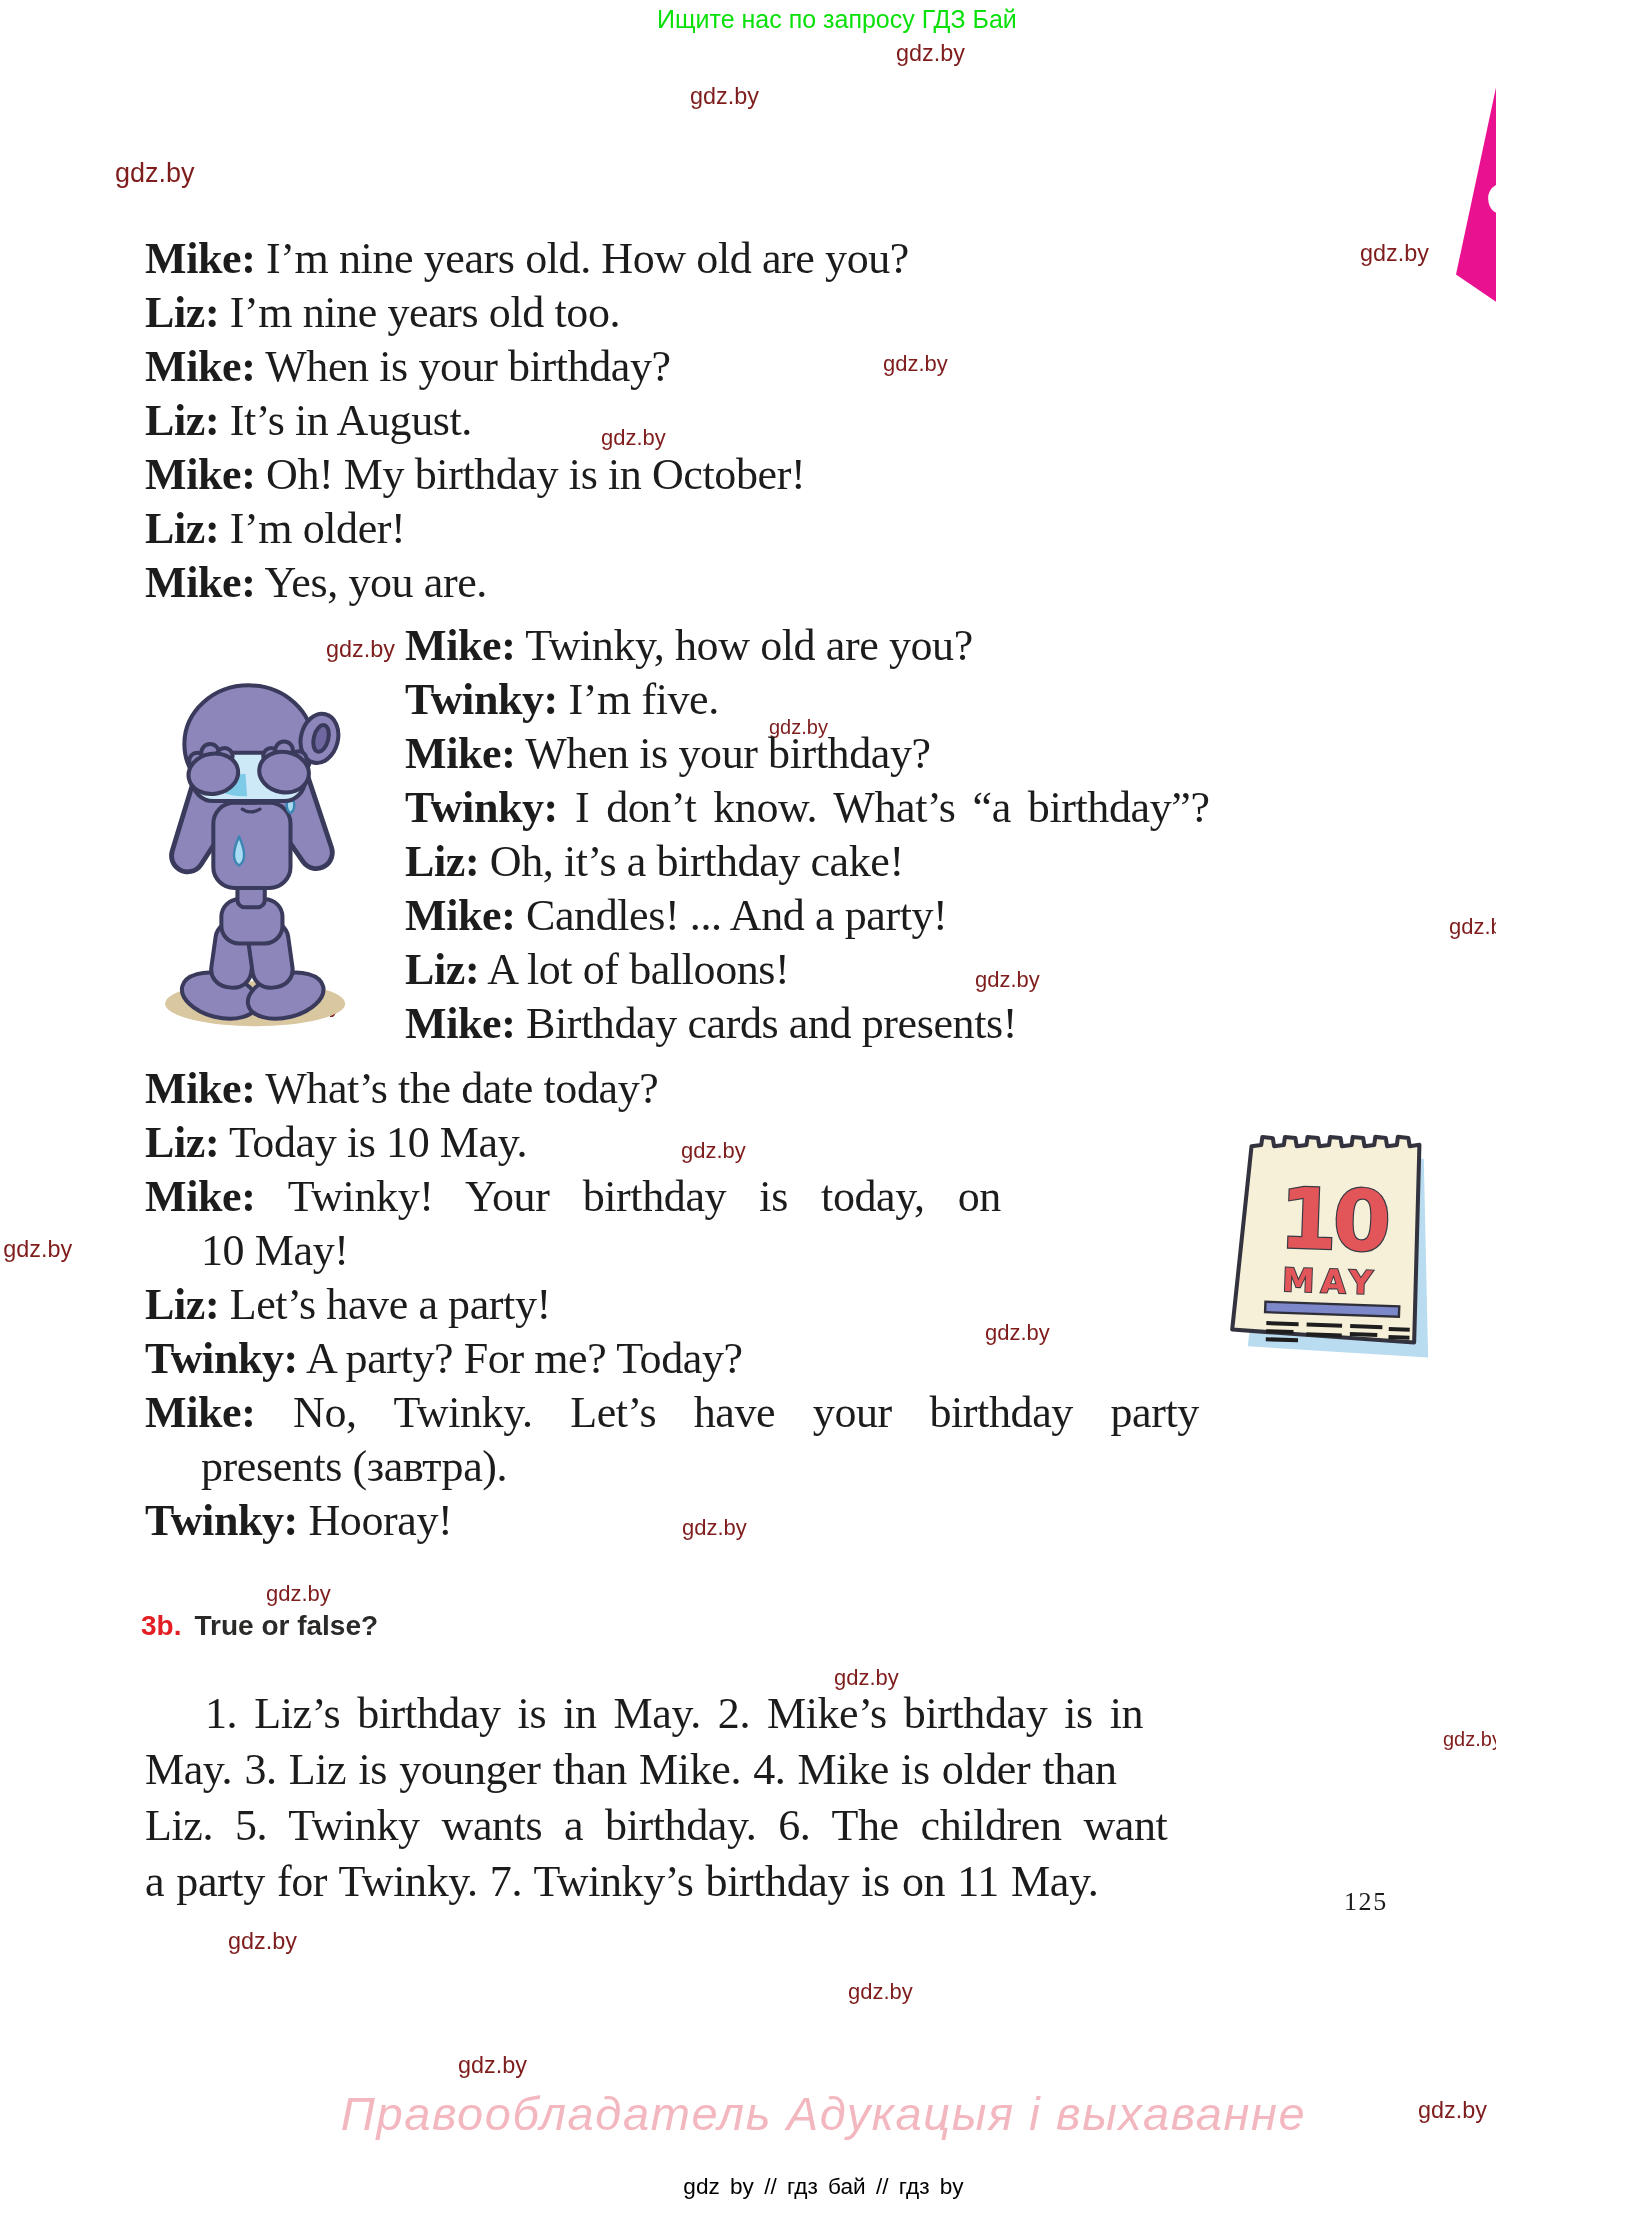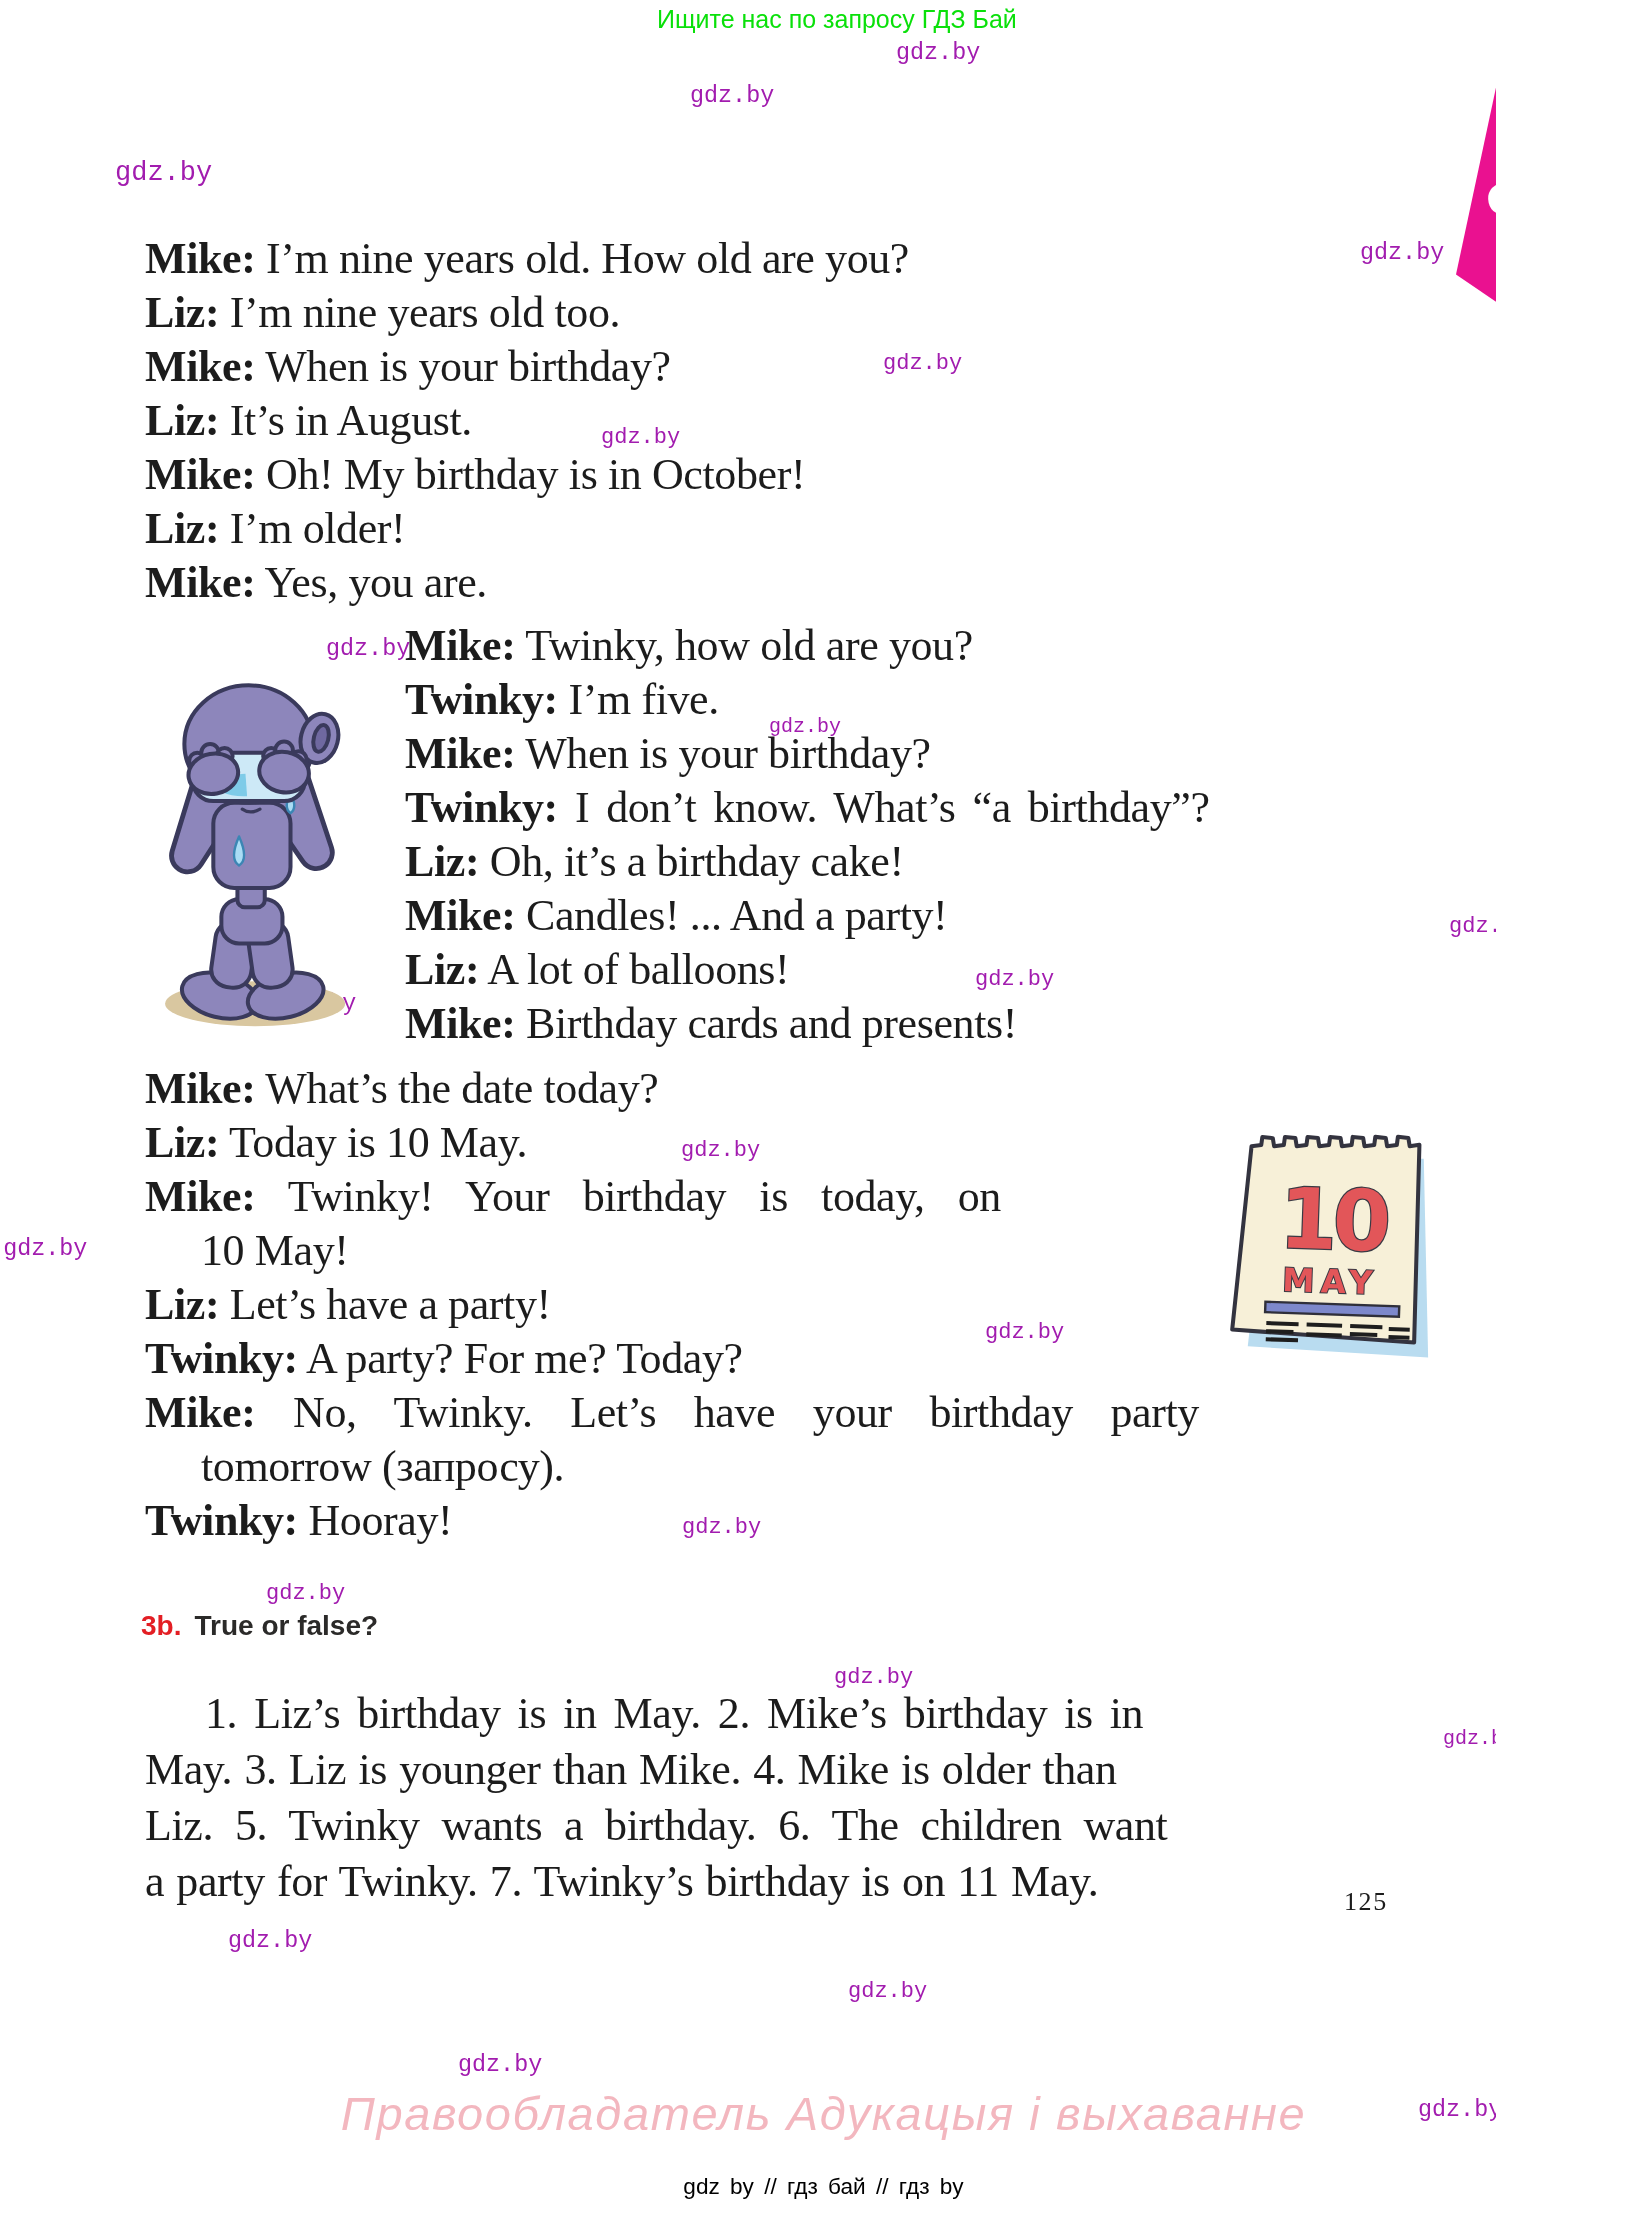--- a/index.html
+++ b/index.html
@@ -6,21 +6,21 @@
   .page{
     position:relative;width:1496px;height:2216px;background:#ffffff;overflow:hidden;
     font-family:"Liberation Serif",serif;color:#1c1c1c;
   }
   
   .promo-header{
     position:absolute;left:657px;top:4.8px;
     font-family:"Liberation Sans",sans-serif;font-size:25px;color:#0ae00a;white-space:nowrap;
   }
   .wm{
-    position:absolute;font-family:Liberation Mono, monospace;color:#a21caf;
+    position:absolute;font-family:Liberation Sans, sans-serif;color:#7f1d1d;
     white-space:nowrap;line-height:1;
   }
   
   .unit-badge{
     position:absolute;left:1456px;top:27px;width:191px;height:379px;
     background:#ea1190;
     clip-path:polygon(27% 1.7%,100% 0.4%,100% 99.5%,0% 65.3%);
   }
   .unit-badge .num{
     position:absolute;left:31px;top:143px;
@@ -123,21 +123,21 @@
       <div class="dlg-line"><b>Mike:</b> Birthday cards and presents!</div>
     </div>
   <div class="dlg-block" id="block-c">
       <div class="dlg-line"><b>Mike:</b> What’s the date today?</div>
       <div class="dlg-line"><b>Liz:</b> Today is 10 May.</div>
       <div class="dlg-line" style="word-spacing: 22.6px;"><b>Mike:</b> Twinky! Your birthday is today, on</div>
       <div class="dlg-line cont">10 May!</div>
       <div class="dlg-line"><b>Liz:</b> Let’s have a party!</div>
       <div class="dlg-line"><b>Twinky:</b> A party? For me? Today?</div>
       <div class="dlg-line" style="word-spacing: 27px;"><b>Mike:</b> No, Twinky. Let’s have your birthday party</div>
-      <div class="dlg-line cont">tomorrow (запросу).</div>
+      <div class="dlg-line cont">presents (завтра).</div>
       <div class="dlg-line"><b>Twinky:</b> Hooray!</div>
     </div>
 
   <div class="robot-wrap">
     <svg width="201" height="371" viewBox="0 0 250 460">
       <g stroke="#3a3a5c" stroke-width="5" stroke-linejoin="round" stroke-linecap="round">
         <ellipse cx="132" cy="428" rx="112" ry="28" fill="#d9c7a0" stroke="none"></ellipse>
 
         <path d="M86,185 L48,244 L76,152" fill="none" stroke="#3a3a5c" stroke-width="46"></path>
         <path d="M86,185 L48,244 L76,152" fill="none" stroke="#8d86bb" stroke-width="34"></path>

